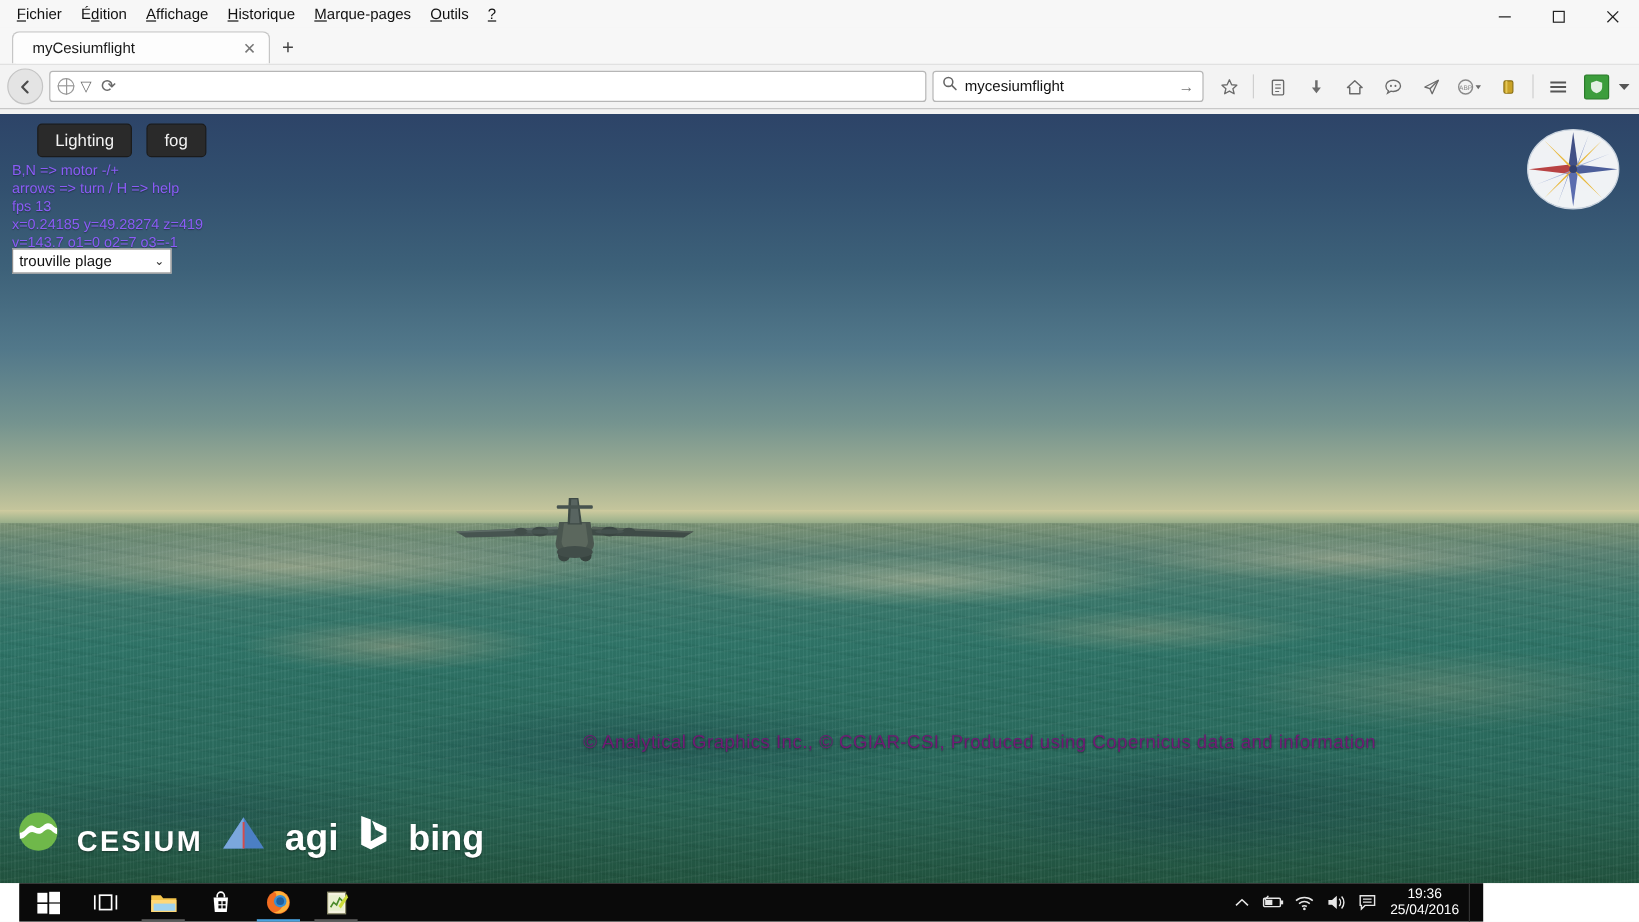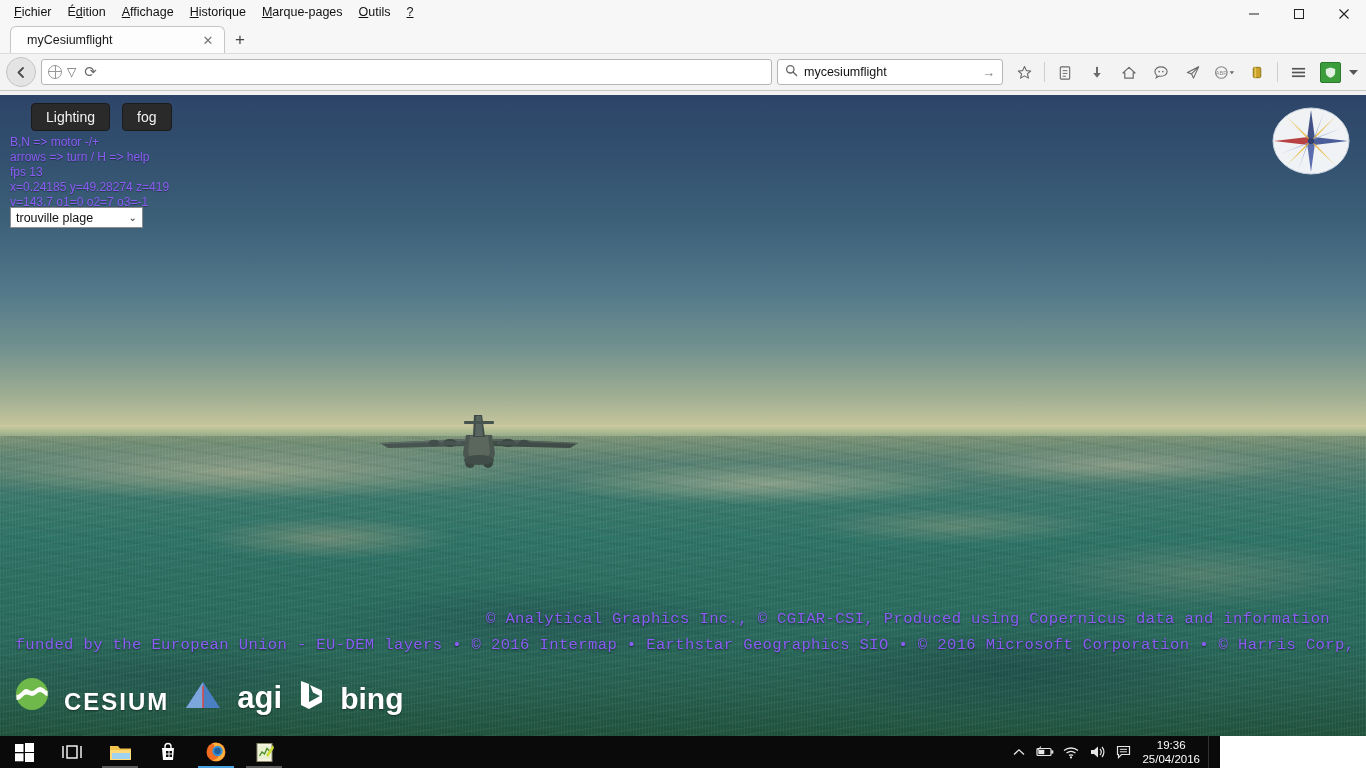--- a/index.html
+++ b/index.html
@@ -118,28 +118,28 @@
   
   #compass { position:absolute; right:15px; top:8px; width:80px; height:76px; }
 
   
   .credits { position:absolute; left:0; bottom:20px; width:1366px; }
   .credit-logos { display:flex; align-items:flex-end; gap:14px; padding-left:14px; height:44px; }
   .cesium-word { font-size:24px; letter-spacing:2px; color:#fff; font-weight:bold;
                  text-shadow:0 1px 2px rgba(0,0,0,.45); }
   .agi-word { font-size:31px; color:#fff; font-weight:bold; text-shadow:0 1px 2px rgba(0,0,0,.45); }
   .bing-word { font-size:30px; color:#fff; font-weight:bold; text-shadow:0 1px 2px rgba(0,0,0,.45); }
-  .credit-text { color:#8b5cf6; font-size:15.5px; line-height:26px; letter-spacing:.4px;
-                 text-shadow:0 1px 2px rgba(0,0,0,.5); padding-left:4px;font-family:Liberation Mono, monospace; }
+  .credit-text { color:#701a75; font-size:15.5px; line-height:26px; letter-spacing:.4px;
+                 text-shadow:0 1px 2px rgba(0,0,0,.5); padding-left:4px; }
   .credit-line1 { position:absolute; left:482px; bottom:84px; width:880px; }
   .credit-line2 { position:absolute; left:0px;  bottom:58px; width:1366px; text-align:center; }
   .credit-line3 { position:absolute; left:0px;  bottom:32px; width:1366px; text-align:center; }
 
   
-  #taskbar { position:absolute; left:0; top:736px; width:1220px; height:32px;
+  #taskbar { position:absolute; left:16px; top:736px; width:1220px; height:32px;
              background:#0a0a0a; display:flex; align-items:center; }
   .tb-left { display:flex; align-items:center; }
   .tb-item { width:48px; height:32px; display:flex; align-items:center;
              justify-content:center; position:relative; }
   .tb-item.active:after { content:""; position:absolute; left:6px; right:6px; bottom:0;
              height:2px; background:#4aa3e0; }
   .tb-item.open:after { content:""; position:absolute; left:6px; right:6px; bottom:0;
              height:2px; background:#5a5a5a; }
   .tray { margin-left:auto; display:flex; align-items:center; gap:0; padding-right:6px; }
   .tray-ico { width:26px; height:32px; display:flex; align-items:center;
@@ -386,21 +386,20 @@
         </span>
         <span class="agi-word">agi</span>
         <span>
           <svg width="30" height="34" viewBox="0 0 30 34">
               <path d="M5 3 L13 6 L13 24 L24 18 L17 14.5 L14 7 L26 12.5 L26 24 L13 31 L5 27 Z" fill="#ffffff"></path>
             </svg>
         </span>
         <span class="bing-word">bing</span>
       </div>
       <div class="credit-text credit-line1">© Analytical Graphics Inc., © CGIAR-CSI, Produced using Copernicus data and information</div>
-      <div class="credit-text credit-line2">funded by the European Union - EU-DEM layers • © 2016 Intermap • Earthstar Geographics SIO • © 2016 Microsoft Corporation • © Harris Corp,</div>
     </div>
   </div>
 </div>
 
 <div id="taskbar">
   <div class="tb-left">
     <div class="tb-item">
       <svg width="19" height="19" viewBox="0 0 19 19">
           <rect x="0" y="1" width="8.5" height="8" fill="#fff"></rect>
           <rect x="10" y="0" width="9" height="9" fill="#fff"></rect>

